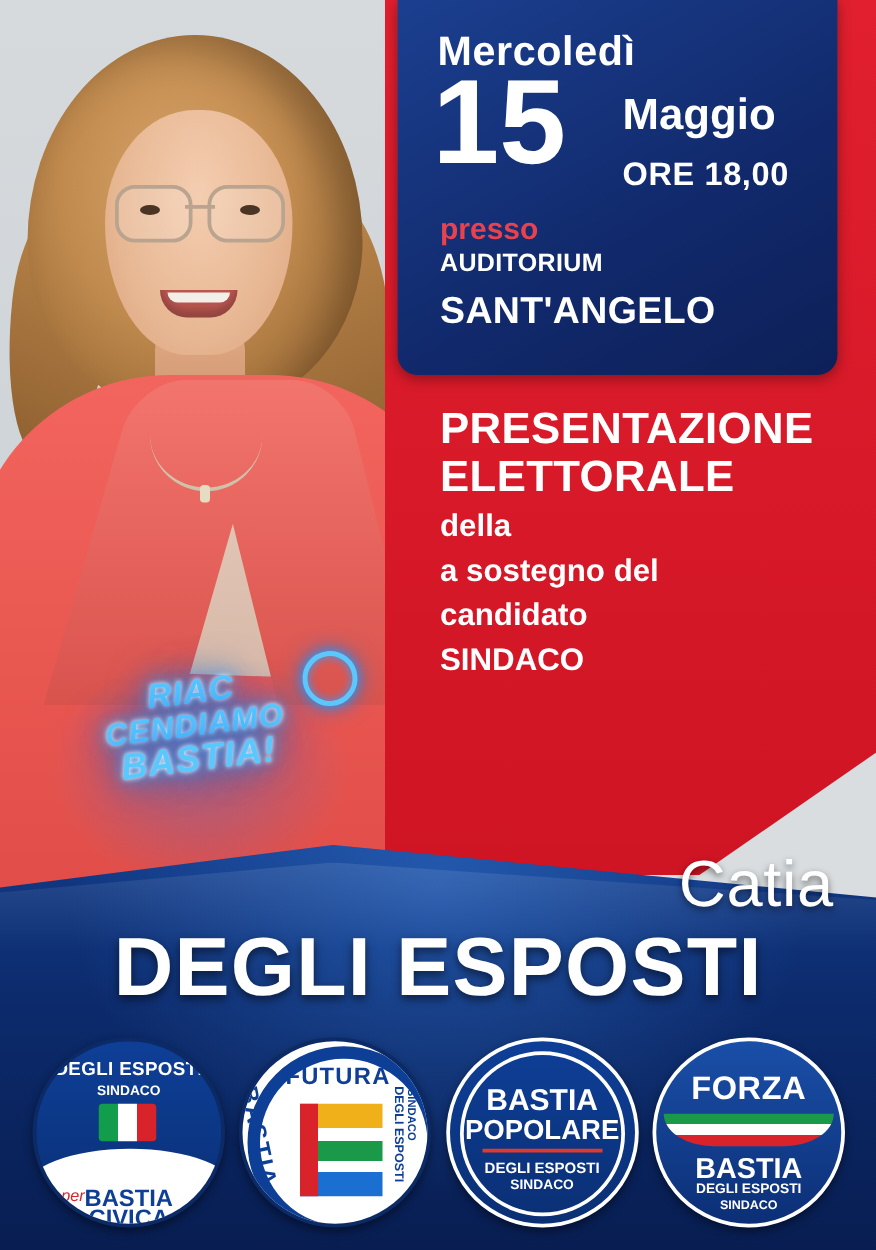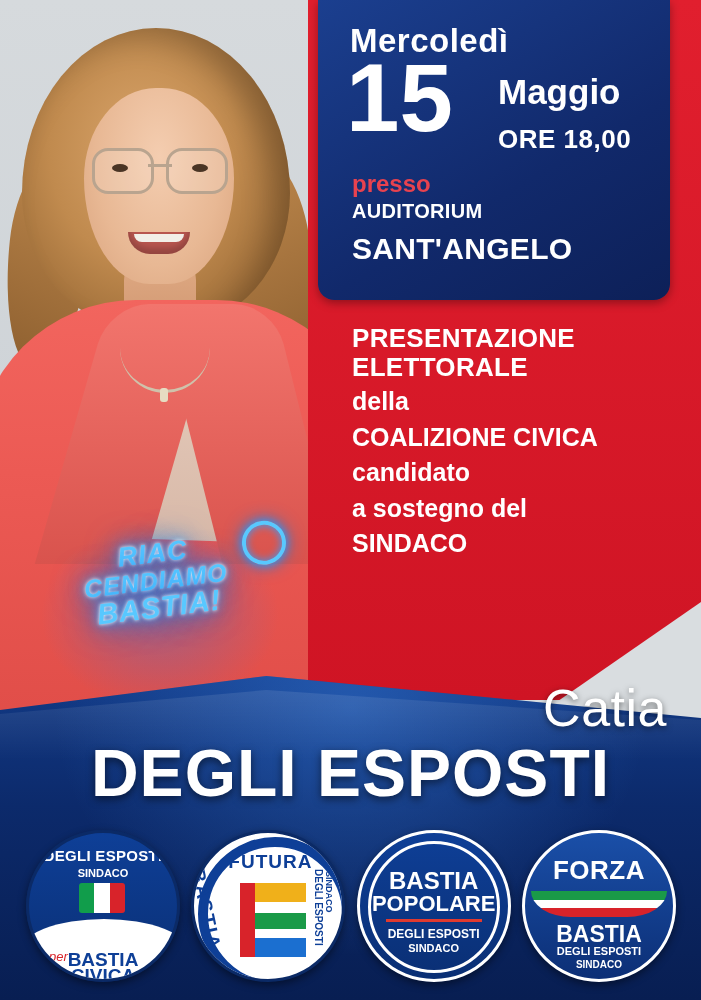--- a/index.html
+++ b/index.html
@@ -160,21 +160,21 @@
   .venue1{
     position:absolute;left:34px;top:200px;font-size:20px;font-weight:bold;letter-spacing:.3px;
   }
   .venue2{
     position:absolute;left:34px;top:232px;font-size:30px;font-weight:bold;letter-spacing:.3px;
   }
 
   .red-text{
     position:absolute;left:352px;top:324px;width:330px;color:#fff;
   }
-  .rt1,.rt2,.rt3{font-size:26px;font-weight:bold;line-height:1.1;letter-spacing:.3px;}
+  .rt1,.rt2,.rt3{font-size:35px;font-weight:bold;line-height:1.1;letter-spacing:.3px;}
   .rt-sub{font-size:25px;font-weight:bold;line-height:1.18;margin-top:6px;}
 
   
   .blue-band{
     position:absolute;left:0;top:676px;width:701px;height:324px;
     background:
       radial-gradient(ellipse at 50% 10%, rgba(70,150,255,.35) 0%, rgba(10,40,110,0) 60%),
       linear-gradient(180deg,#123a86 0%,#0c2a6b 40%,#081e52 100%);
     clip-path:polygon(0 34px, 38% 0, 100% 42px, 100% 100%, 0 100%);
   }
@@ -357,23 +357,22 @@
     <div class="hour">ORE 18,00</div>
     <div class="presso">presso</div>
     <div class="venue1">AUDITORIUM</div>
     <div class="venue2">SANT'ANGELO</div>
   </div>
 
   <div class="red-text">
     <div class="rt1">PRESENTAZIONE</div>
     <div class="rt3">ELETTORALE</div>
     <div class="rt-sub">della</div>
-    <div class="rt-sub big">COALIZIONE CIVICA</div>
+    <div class="rt-sub big">a sostegno del</div>
     <div class="rt-sub big">candidato</div>
-    <div class="rt-sub big">a sostegno del</div>
     <div class="rt-sub big">SINDACO</div>
   </div>
 
   <div class="blue-band"></div>
   <div class="band-sheen"></div>
   <div class="firstname">Catia</div>
   <div class="lastname">DEGLI ESPOSTI</div>
 
   <div class="logos">
 

